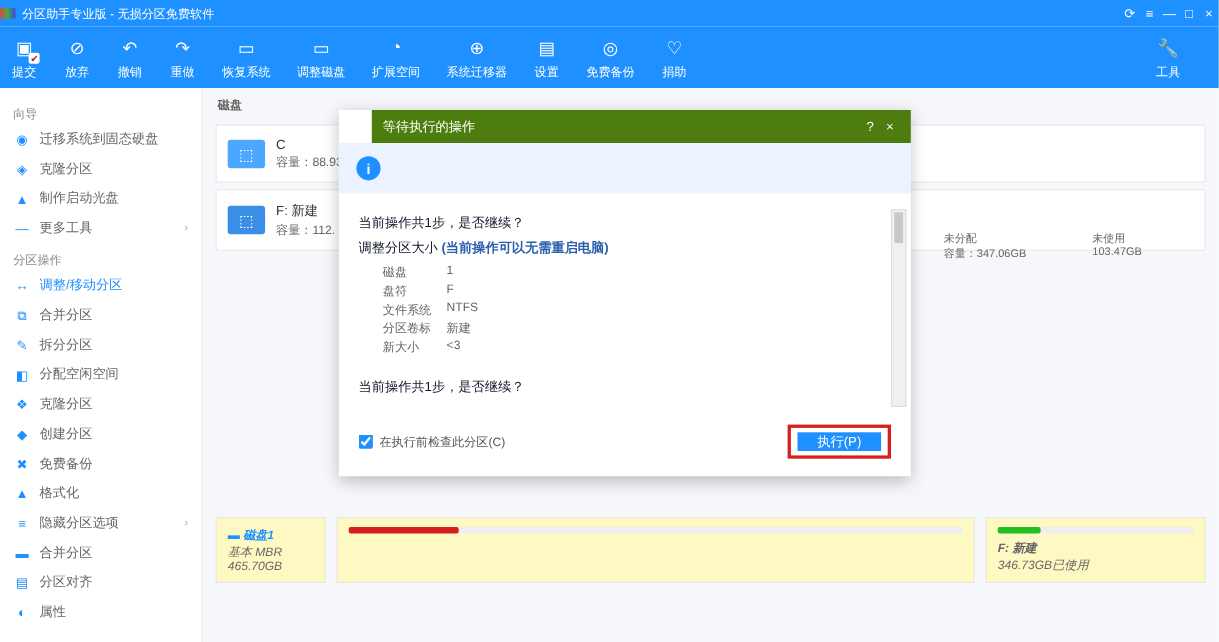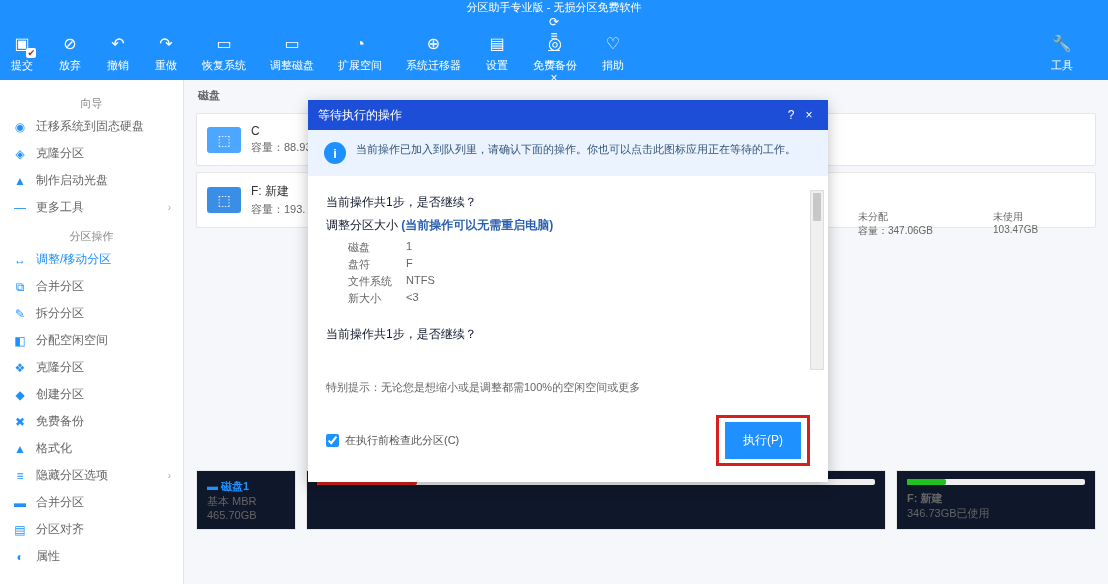--- a/index.html
+++ b/index.html
@@ -1,72 +1,72 @@
 <!DOCTYPE html>
 <html><head>
 <meta charset="utf-8">
 <style>
 * { margin: 0; padding: 0; box-sizing: border-box; font-family: "Microsoft YaHei", sans-serif; }
 body { width: 1108px; height: 584px; background: #fff; overflow: hidden; position: relative; }
 
-.titlebar { height: 24px; background: #1e90ff; color: #fff; display: flex; align-items: center; padding: 0 0; font-size: 11px; flex-direction: column; }
+.titlebar { height: 24px; background: #1e90ff; color: #fff; display: flex; align-items: center; padding: 0 0; font-size: 11px; }
 .titlebar .logo { width: 14px; height: 10px; background: linear-gradient(90deg,#d44,#4a4,#44d); border-radius: 2px; margin-right: 6px; }
 .titlebar .spacer { flex: 1; }
 .titlebar .win-btn { width: 18px; text-align: center; cursor: pointer; font-size: 12px; }
 
 .toolbar { height: 56px; background: #1e90ff; display: flex; align-items: center; padding: 0 10px; color: #fff; }
 .toolbar .tb-item { display: flex; flex-direction: column; align-items: center; margin-right: 24px; font-size: 11px; cursor: pointer; }
 .toolbar .tb-item .ico { width: 24px; height: 24px; display: flex; align-items: center; justify-content: center; font-size: 16px; margin-bottom: 2px; position: relative; }
 .toolbar .tb-item.apply .ico::after { content:'✔'; position:absolute; right:-2px; bottom:-2px; font-size:9px; color:#b22; background:#fff; border-radius:2px; padding:0 1px;}
 .toolbar .spacer { flex: 1; }
 
 .main { display: flex; height: 504px; }
 .sidebar { width: 184px; border-right: 1px solid #e5e5e5; padding: 8px 0; font-size: 12px; color: #666; background:#fff; }
-.sb-group { padding: 2px 12px; color: #888; font-size: 11px; margin-top: 6px; text-align: center; }
+.sb-group { padding: 2px 12px; color: #888; font-size: 11px; margin-top: 6px; }
 .sb-item { display: flex; align-items: center; padding: 5px 12px; cursor: pointer; }
 .sb-item .ic { width: 16px; height: 16px; margin-right: 8px; display:flex; align-items:center; justify-content:center; font-size:12px; color:#1e90ff; }
 .sb-item .chev { margin-left:auto; color:#aaa; font-size:10px;}
 .sb-item.active { color:#1e90ff; }
 
 .content { flex: 1; background: #f5f7fa; padding: 4px 6px; position: relative; }
 .disk-label { font-size:11px; color:#666; padding:4px 8px; }
 .card { background:#fff; border:1px solid #e6e6e6; border-radius:2px; margin:6px; padding:10px; display:flex; align-items:center; gap:10px; }
 .disk-icon { width:34px; height:26px; background:#4da6ff; border-radius:3px; display:flex; align-items:center; justify-content:center; color:#fff; font-size:14px;}
 .disk-icon.blue2{ background:#3a8ee6;}
 .card .info { font-size:11px; color:#666; }
 .card .name { font-size:12px; color:#333; margin-bottom:2px;}
 
 .disk-row { display:flex; gap:10px; margin:6px; }
-.disk-box { flex:1; background:#0f172a; border:1px solid #e6e6e6; padding:8px 10px; font-size:11px; color:#666; }
+.disk-box { flex:1; background:#fef9c3; border:1px solid #e6e6e6; padding:8px 10px; font-size:11px; color:#666;font-style:italic; }
 .bar { height:6px; border-radius:2px; background:#eee; margin-bottom:6px; position:relative;}
 .bar .fill { position:absolute; left:0; top:0; height:100%; border-radius:2px;}
 
 
 .dialog { position:absolute; left:308px; top:100px; width:520px; background:#fff; box-shadow:0 4px 14px rgba(0,0,0,.25); z-index:30; font-size:12px;}
-.dlg-title { height:30px; background:#1d4ed8; color:#fff; display:flex; align-items:center; padding:0 10px; font-size:12px;}
+.dlg-title { height:30px; background:#4d7c0f; color:#fff; display:flex; align-items:center; padding:0 10px; font-size:12px;margin-left:30px;}
 .dlg-title .spacer{flex:1;}
 .dlg-title .dbtn{ width:18px; text-align:center; cursor:pointer;}
 .dlg-info { display:flex; align-items:flex-start; gap:10px; padding:12px 16px; background:#eaf3ff; color:#3a6; font-size:11px; }
 .dlg-info .iico{ width:22px; height:22px; border-radius:50%; background:#1e90ff; color:#fff; display:flex; align-items:center; justify-content:center; font-weight:bold; font-size:13px;}
 .dlg-info .txt{ color:#357; flex:1;}
 .dlg-body { padding:14px 18px 6px 18px; color:#555; position:relative;}
 .dlg-body .scroll { height:180px; overflow:hidden; border-right:16px solid transparent; position:relative; font-size:12px;}
 .scrollbar{ position:absolute; right:4px; top:14px; width:14px; height:180px; background:#f0f0f0; border:1px solid #ddd;}
 .scrollbar .thumb{ background:#c8c8c8; height:28px; margin:2px;}
 .kv { display:flex; margin:2px 0; font-size:11px; color:#666;}
 .kv .k{ width:80px; padding-left:22px;}
 .section-title{ font-size:12px; color:#0f172a; margin:4px 0;}
 .bold-blue{ color:#2a5fb0; font-weight:bold; font-size:12px;margin-top:30px;}
 .dlg-note{ padding:4px 18px 10px 18px; font-size:11px; color:#666;}
 .dlg-foot{ display:flex; align-items:center; padding:10px 18px 16px 18px;}
 .dlg-foot .chk{ display:flex; align-items:center; gap:6px; font-size:11px; color:#555;}
 .dlg-foot .chk input{ accent-color:#1e90ff;}
 .dlg-foot .spacer{flex:1;}
 .exec-wrap{ border:3px solid #d62020; padding:4px 6px;}
-.exec-btn{ background:#1e90ff; color:#fff; border:none; padding:10px 18px; font-size:12px; cursor:pointer;}
+.exec-btn{ background:#1e90ff; color:#fff; border:none; padding:0 18px; font-size:12px; cursor:pointer;}
 
 .hidden-right{ position:absolute; right:10px; top:130px; width:240px; display:flex; gap:60px; font-size:10px; color:#666;}
 </style>
 </head>
 <body>
 
 <div class="titlebar">
   <div class="logo"></div>
   <span><span>分区助手专业版</span> - <span>无损分区免费软件</span></span>
   <div class="spacer"></div>
@@ -211,21 +211,21 @@
       <div class="info">
         <div class="name">C</div>
         <div><span>容量</span>：<span>88.93</span></div>
       </div>
     </div>
 
     <div class="card">
       <div class="disk-icon blue2">⬚</div>
       <div class="info">
         <div class="name">F: 新建</div>
-        <div><span>容量</span>：<span>193.</span></div>
+        <div><span>容量</span>：<span>112.</span></div>
       </div>
     </div>
 
     <div class="hidden-right">
       <div>
         <div>未分配</div>
         <div><span>容量</span>：<span>347.06GB</span></div>
       </div>
       <div>
         <div>未使用</div>
@@ -259,21 +259,20 @@
 
 <div class="dialog">
   <div class="dlg-title">
     <span>等待执行的操作</span>
     <div class="spacer"></div>
     <div class="dbtn">?</div>
     <div class="dbtn">×</div>
   </div>
   <div class="dlg-info">
     <div class="iico">i</div>
-    <div class="txt">当前操作已加入到队列里，请确认下面的操作。你也可以点击此图标应用正在等待的工作。</div>
   </div>
   <div class="dlg-body">
     <div class="scroll">
       <div class="section-title">当前操作共1步，是否继续？</div>
       <div style="margin:6px 0;">
         <span class="section-title">调整分区大小</span>
         <span class="bold-blue">(当前操作可以无需重启电脑)</span>
       </div>
       <div class="kv">
           <div class="k">磁盘</div>
@@ -281,32 +280,35 @@
         </div>
       <div class="kv">
           <div class="k">盘符</div>
           <div>F</div>
         </div>
       <div class="kv">
           <div class="k">文件系统</div>
           <div>NTFS</div>
         </div>
       <div class="kv">
+          <div class="k">分区卷标</div>
+          <div>新建</div>
+        </div>
+      <div class="kv">
           <div class="k">新大小</div>
           <div>&lt;3</div>
         </div>
       <div style="height:14px;"></div>
       <div class="section-title">当前操作共1步，是否继续？</div>
 
     </div>
     <div class="scrollbar">
         <div class="thumb"></div>
       </div>
   </div>
-  <div class="dlg-note">特别提示：无论您是想缩小或是调整都需100%的空闲空间或更多</div>
   <div class="dlg-foot">
     <label class="chk">
       <input type="checkbox" checked="" style="">
       <span>在执行前检查此分区(C)</span>
     </label>
     <div class="spacer"></div>
     <div class="exec-wrap">
       <button class="exec-btn">执行(P)</button>
     </div>
   </div>

